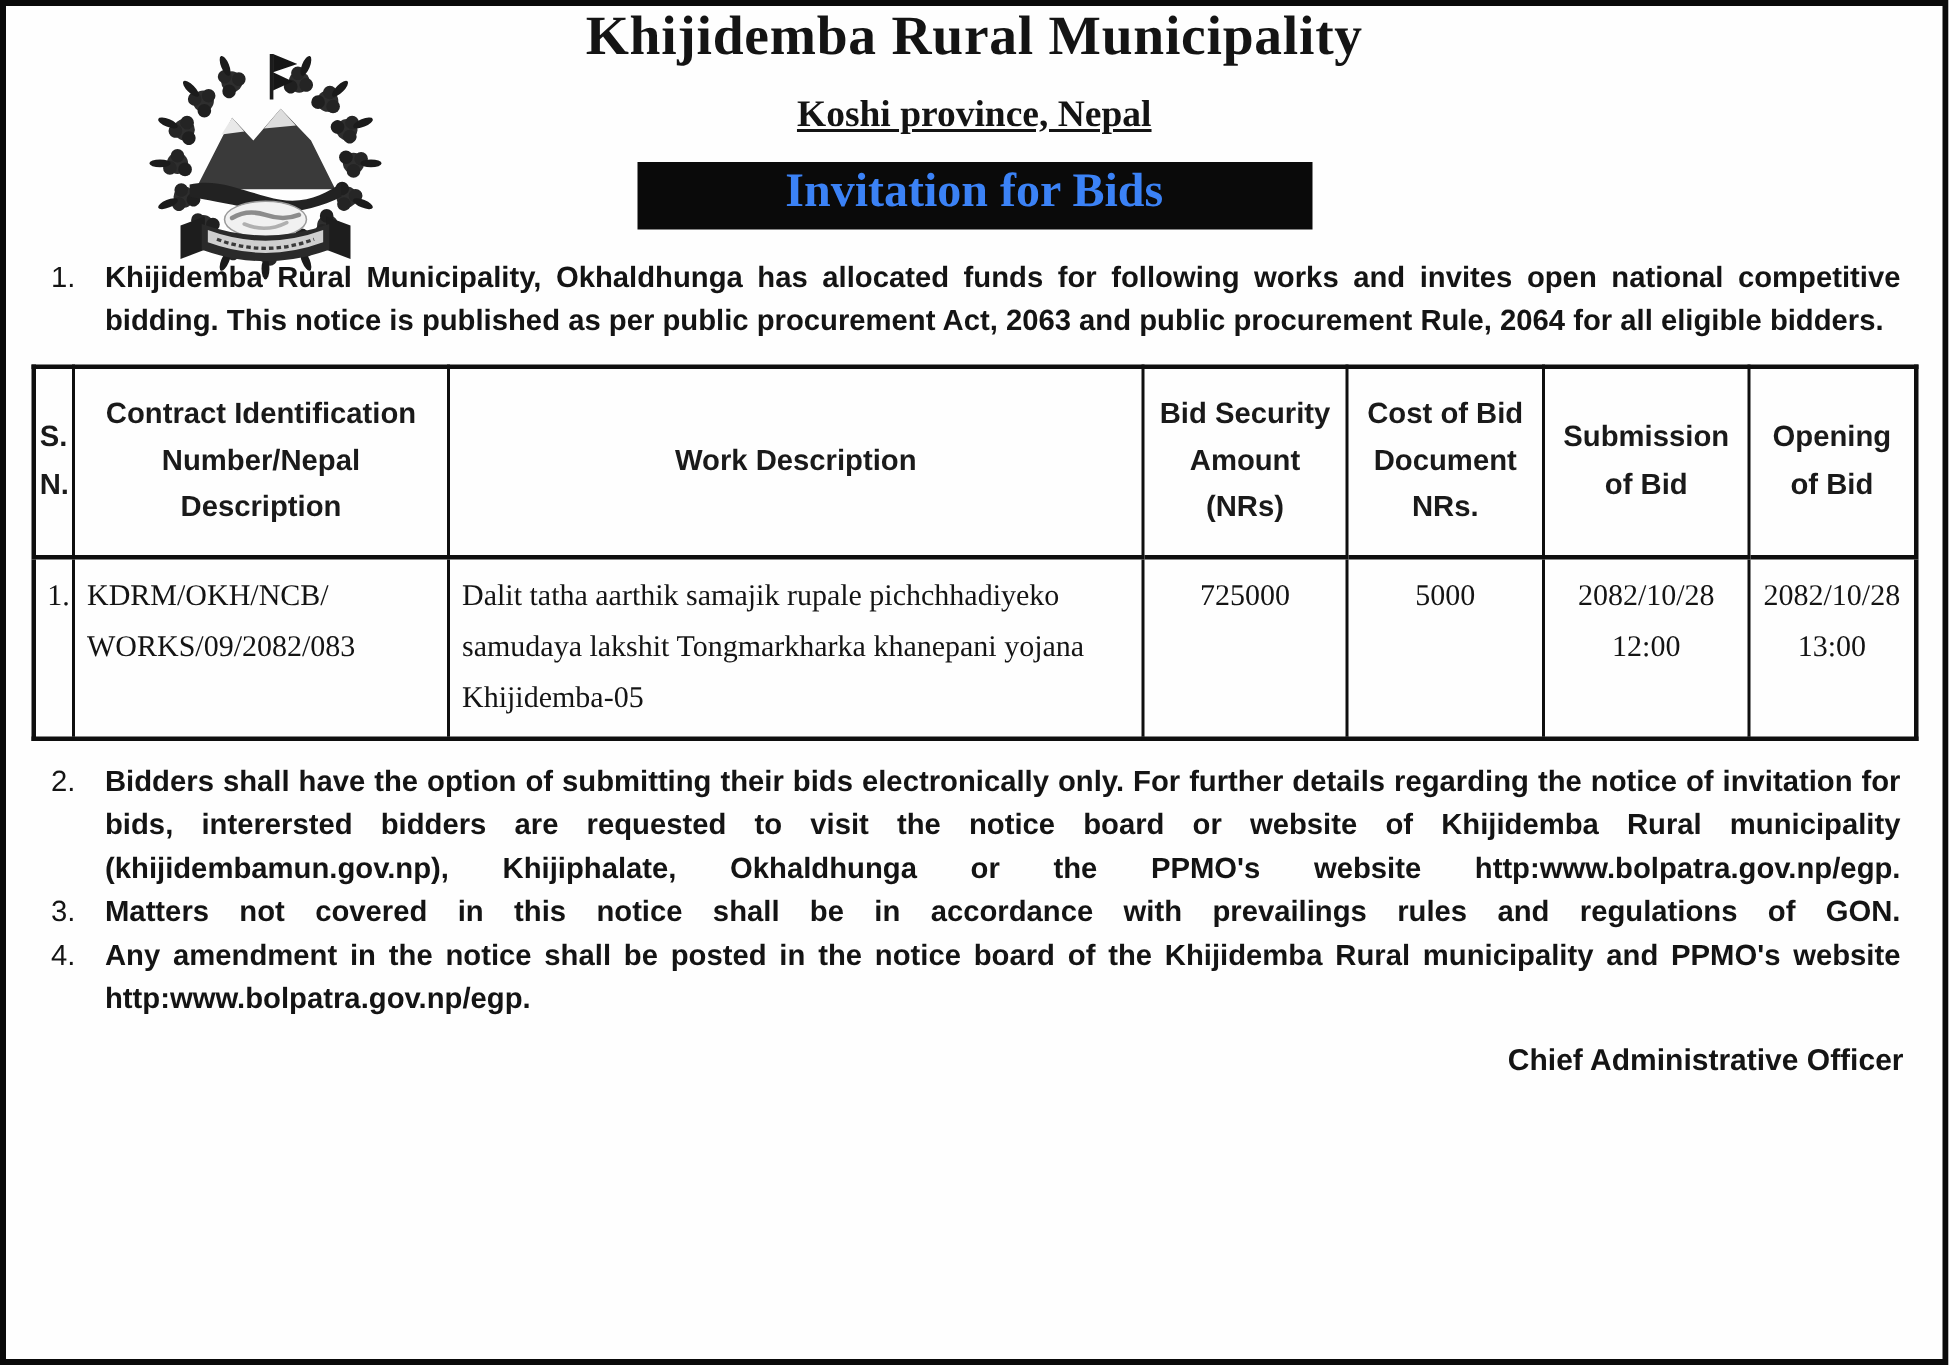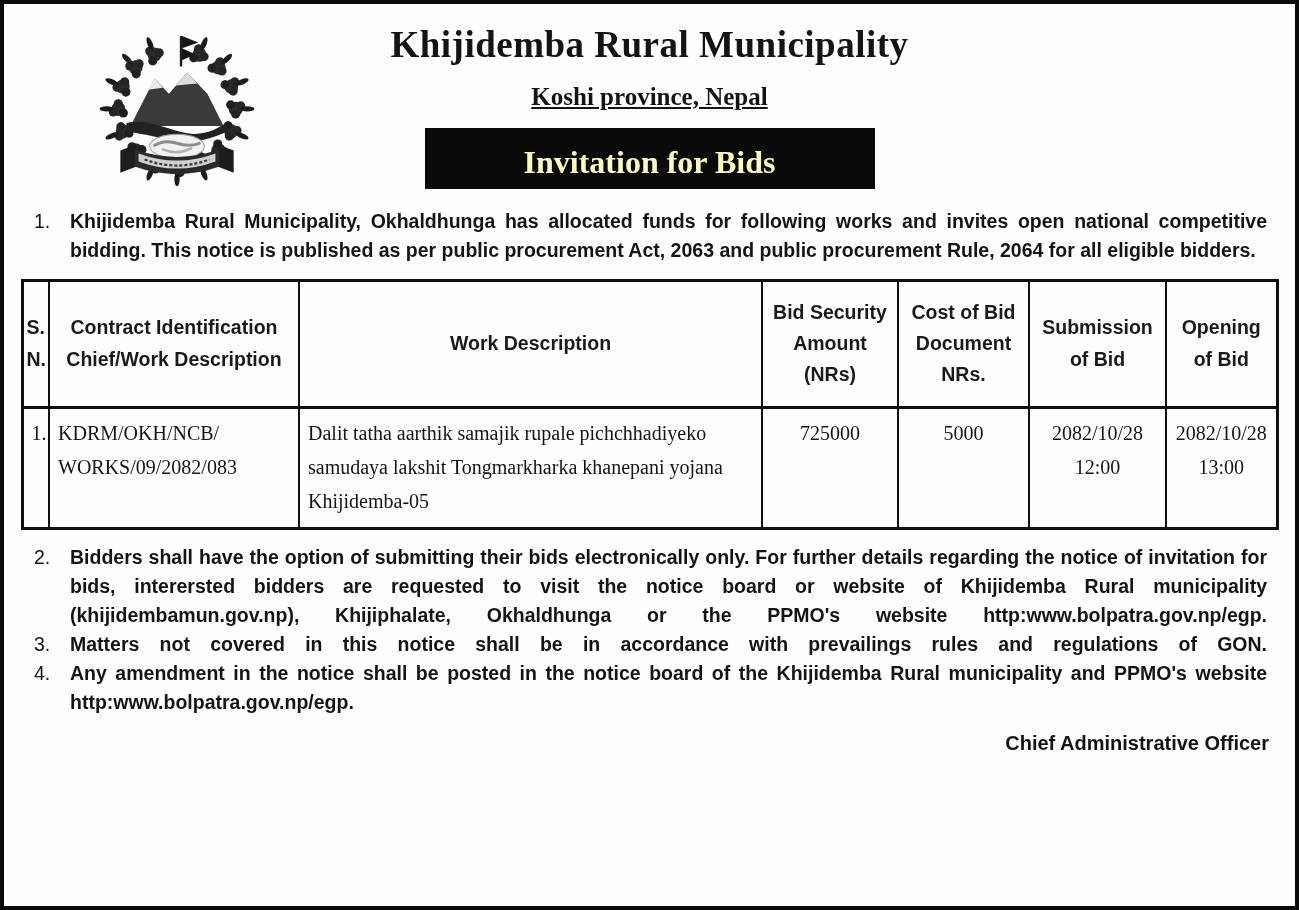--- a/index.html
+++ b/index.html
@@ -4,29 +4,29 @@
 <style>
   html,body { margin:0; padding:0; background:#e9e9e9; }
   .page {
     width:1299px; height:910px; box-sizing:border-box;
     background:#fefefe; border:4px solid #0a0a0a;
     position:relative; overflow:hidden;
     font-family:"Liberation Sans", sans-serif; color:#141414;
     margin:0 auto;
   }
   .logo { position:absolute; left:90px; top:28px; width:166px; height:172px; }
-  .head { text-align:center; padding-top:20px; }
+  .head { text-align:center; }
   .h-muni   { font-family:"Liberation Serif", serif; font-weight:bold; font-size:37px; line-height:1.15; letter-spacing:0.5px; }
   .h-office { font-family:"Liberation Serif", serif; font-weight:bold; font-size:30px; margin-top:13px; white-space:pre-wrap; }
   .h-addr   { font-family:"Liberation Serif", serif; font-weight:bold; font-size:25px; margin-top:15px; }
   .h-prov   { font-family:"Liberation Serif", serif; font-weight:bold; font-size:25px; margin-top:16px;text-decoration:underline; }
   .banner {
-    width:450px; margin:17px auto 0; background:#0a0a0a; color:#fef9c3;
+    width:450px; margin:17px auto 0; background:#0a0a0a; color:#3b82f6;
     font-family:"Liberation Serif", serif; font-weight:bold; font-size:32px;
-    text-align:center; padding:16px 0 8px;
+    text-align:center; padding:0 0 8px;
   }
   .pub { text-align:center; font-weight:bold; font-size:21px; margin-top:23px; }
   .clause { display:flex; margin:18px 28px 0 30px; font-size:19.5px; line-height:29px; }
   .clause .num  { width:36px; flex:none; }
   .clause .body { flex:1; text-align:justify;font-weight:bold; }
   .clause .body.stretch { text-align-last:justify; }
   .clauses-block .clause { margin-top:0; }
   .clauses-block { margin-top:13px; }
   table.bid-table {
     width:1255px; margin:14px auto 0; border-collapse:collapse; table-layout:fixed;
@@ -119,21 +119,21 @@
         <col style="width:250px">
         <col style="width:463px">
       <col style="width:136px">
         <col style="width:131px">
         <col style="width:137px">
         <col style="width:111px">
     </colgroup>
     <thead>
       <tr>
         <th class="sn">S. N.</th>
-        <th>Contract Identification Chief/Work Description</th>
+        <th>Contract Identification Number/Nepal Description</th>
         <th>Work Description</th>
         <th>Bid Security Amount (NRs)</th>
         <th>Cost of Bid Document NRs.</th>
         <th>Submission of Bid</th>
         <th>Opening of Bid</th>
       </tr>
     </thead>
     <tbody>
       <tr>
         <td>1.</td>

